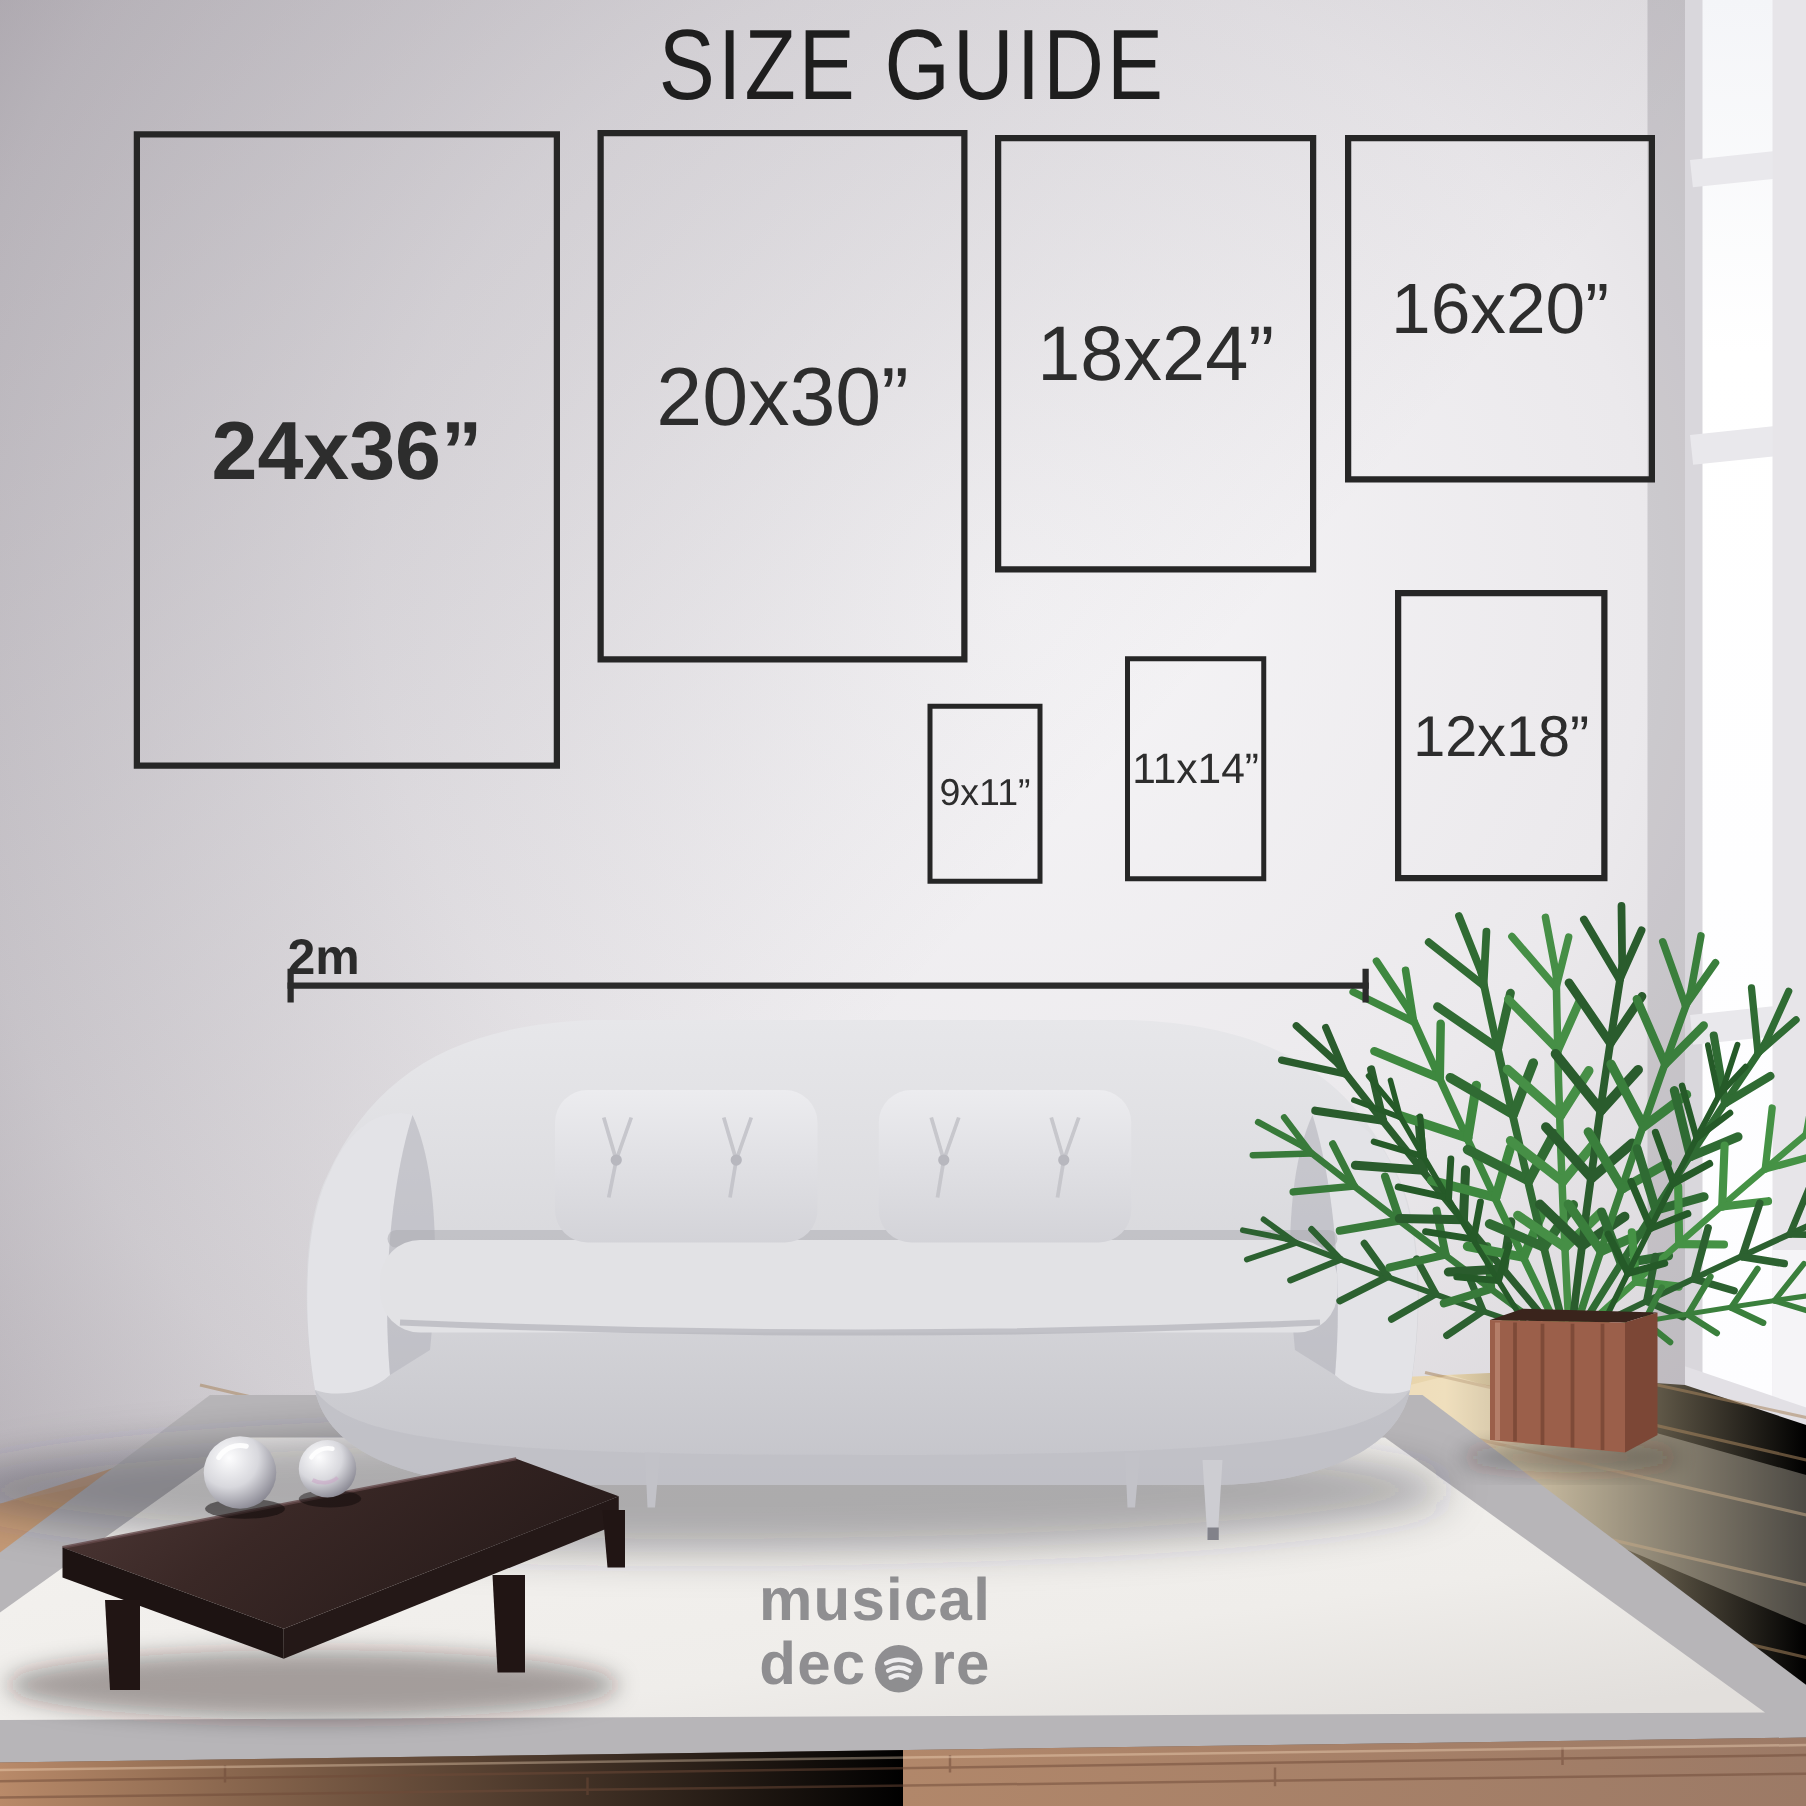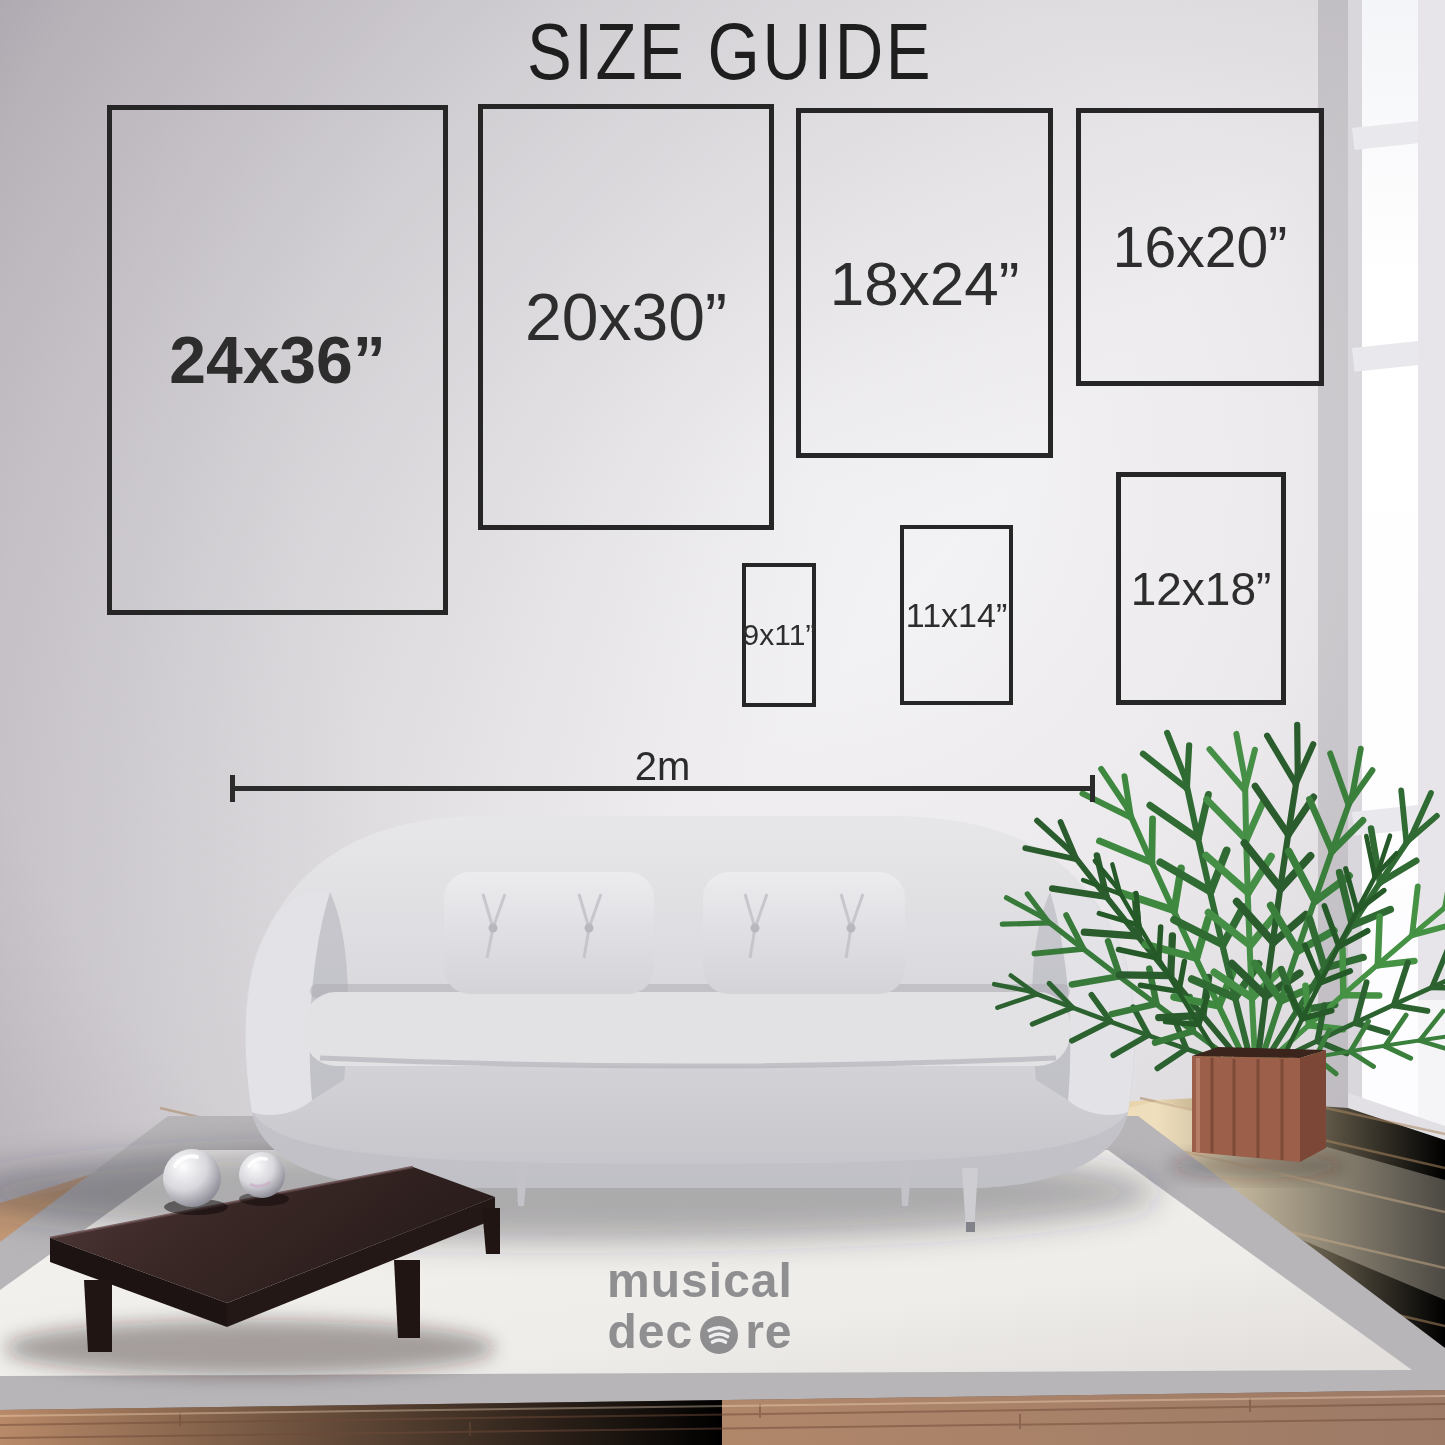--- a/index.html
+++ b/index.html
@@ -15,22 +15,22 @@
   }
   .size-box.small{border-width:4px;}
   .size-label{white-space:nowrap;}
   #title{
     position:absolute;left:430px;top:10px;width:600px;height:84px;
     text-align:center;font-size:80px;line-height:84px;font-weight:300;
     letter-spacing:3px;color:#1e1e1e;transform:scaleX(.84);transform-origin:50% 50%;
   }
   #measure{position:absolute;left:230px;top:748px;width:865px;height:58px;}
   #measure .m-label{
-    position:absolute;left:0;right:0;top:-4px;text-align:center;
-    font-size:40px;color:#2b2b2b;font-weight:400;
+    position:absolute;left:0;right:0;top:-4px;
+    font-size:40px;color:#2b2b2b;font-weight:700;
   }
   #measure .m-line{position:absolute;left:0;right:0;top:38px;height:5px;background:#2b2b2b;}
   #measure .m-tick{position:absolute;top:27px;width:5px;height:27px;background:#2b2b2b;}
   #measure .m-tick.left{left:0;}
   #measure .m-tick.right{right:0;}
   #watermark{
     position:absolute;left:575px;top:1256px;width:250px;text-align:center;
     color:#828285;opacity:.88;font-weight:bold;letter-spacing:1px;
   }
   #watermark .wm-line1{font-size:48px;line-height:50px;text-align:center;}
@@ -295,21 +295,21 @@
   </div>
 
   <div class="size-box" style="left:796px;top:108px;width:257px;height:350px;">
     <span class="size-label" style="font-size:62px;">18x24”</span>
   </div>
 
   <div class="size-box" style="left:1076px;top:108px;width:248px;height:278px;">
     <span class="size-label" style="font-size:57px;">16x20”</span>
   </div>
 
-  <div class="size-box small" style="left:742px;top:563px;width:74px;height:144px;">
+  <div class="size-box small" style="left:742px;top:563px;width:92px;height:144px;">
     <span class="size-label" style="font-size:30px;">9x11”</span>
   </div>
 
   <div class="size-box small" style="left:900px;top:525px;width:113px;height:180px;">
     <span class="size-label" style="font-size:34px;">11x14”</span>
   </div>
 
   <div class="size-box" style="left:1116px;top:472px;width:170px;height:233px;">
     <span class="size-label" style="font-size:46px;">12x18”</span>
   </div>

